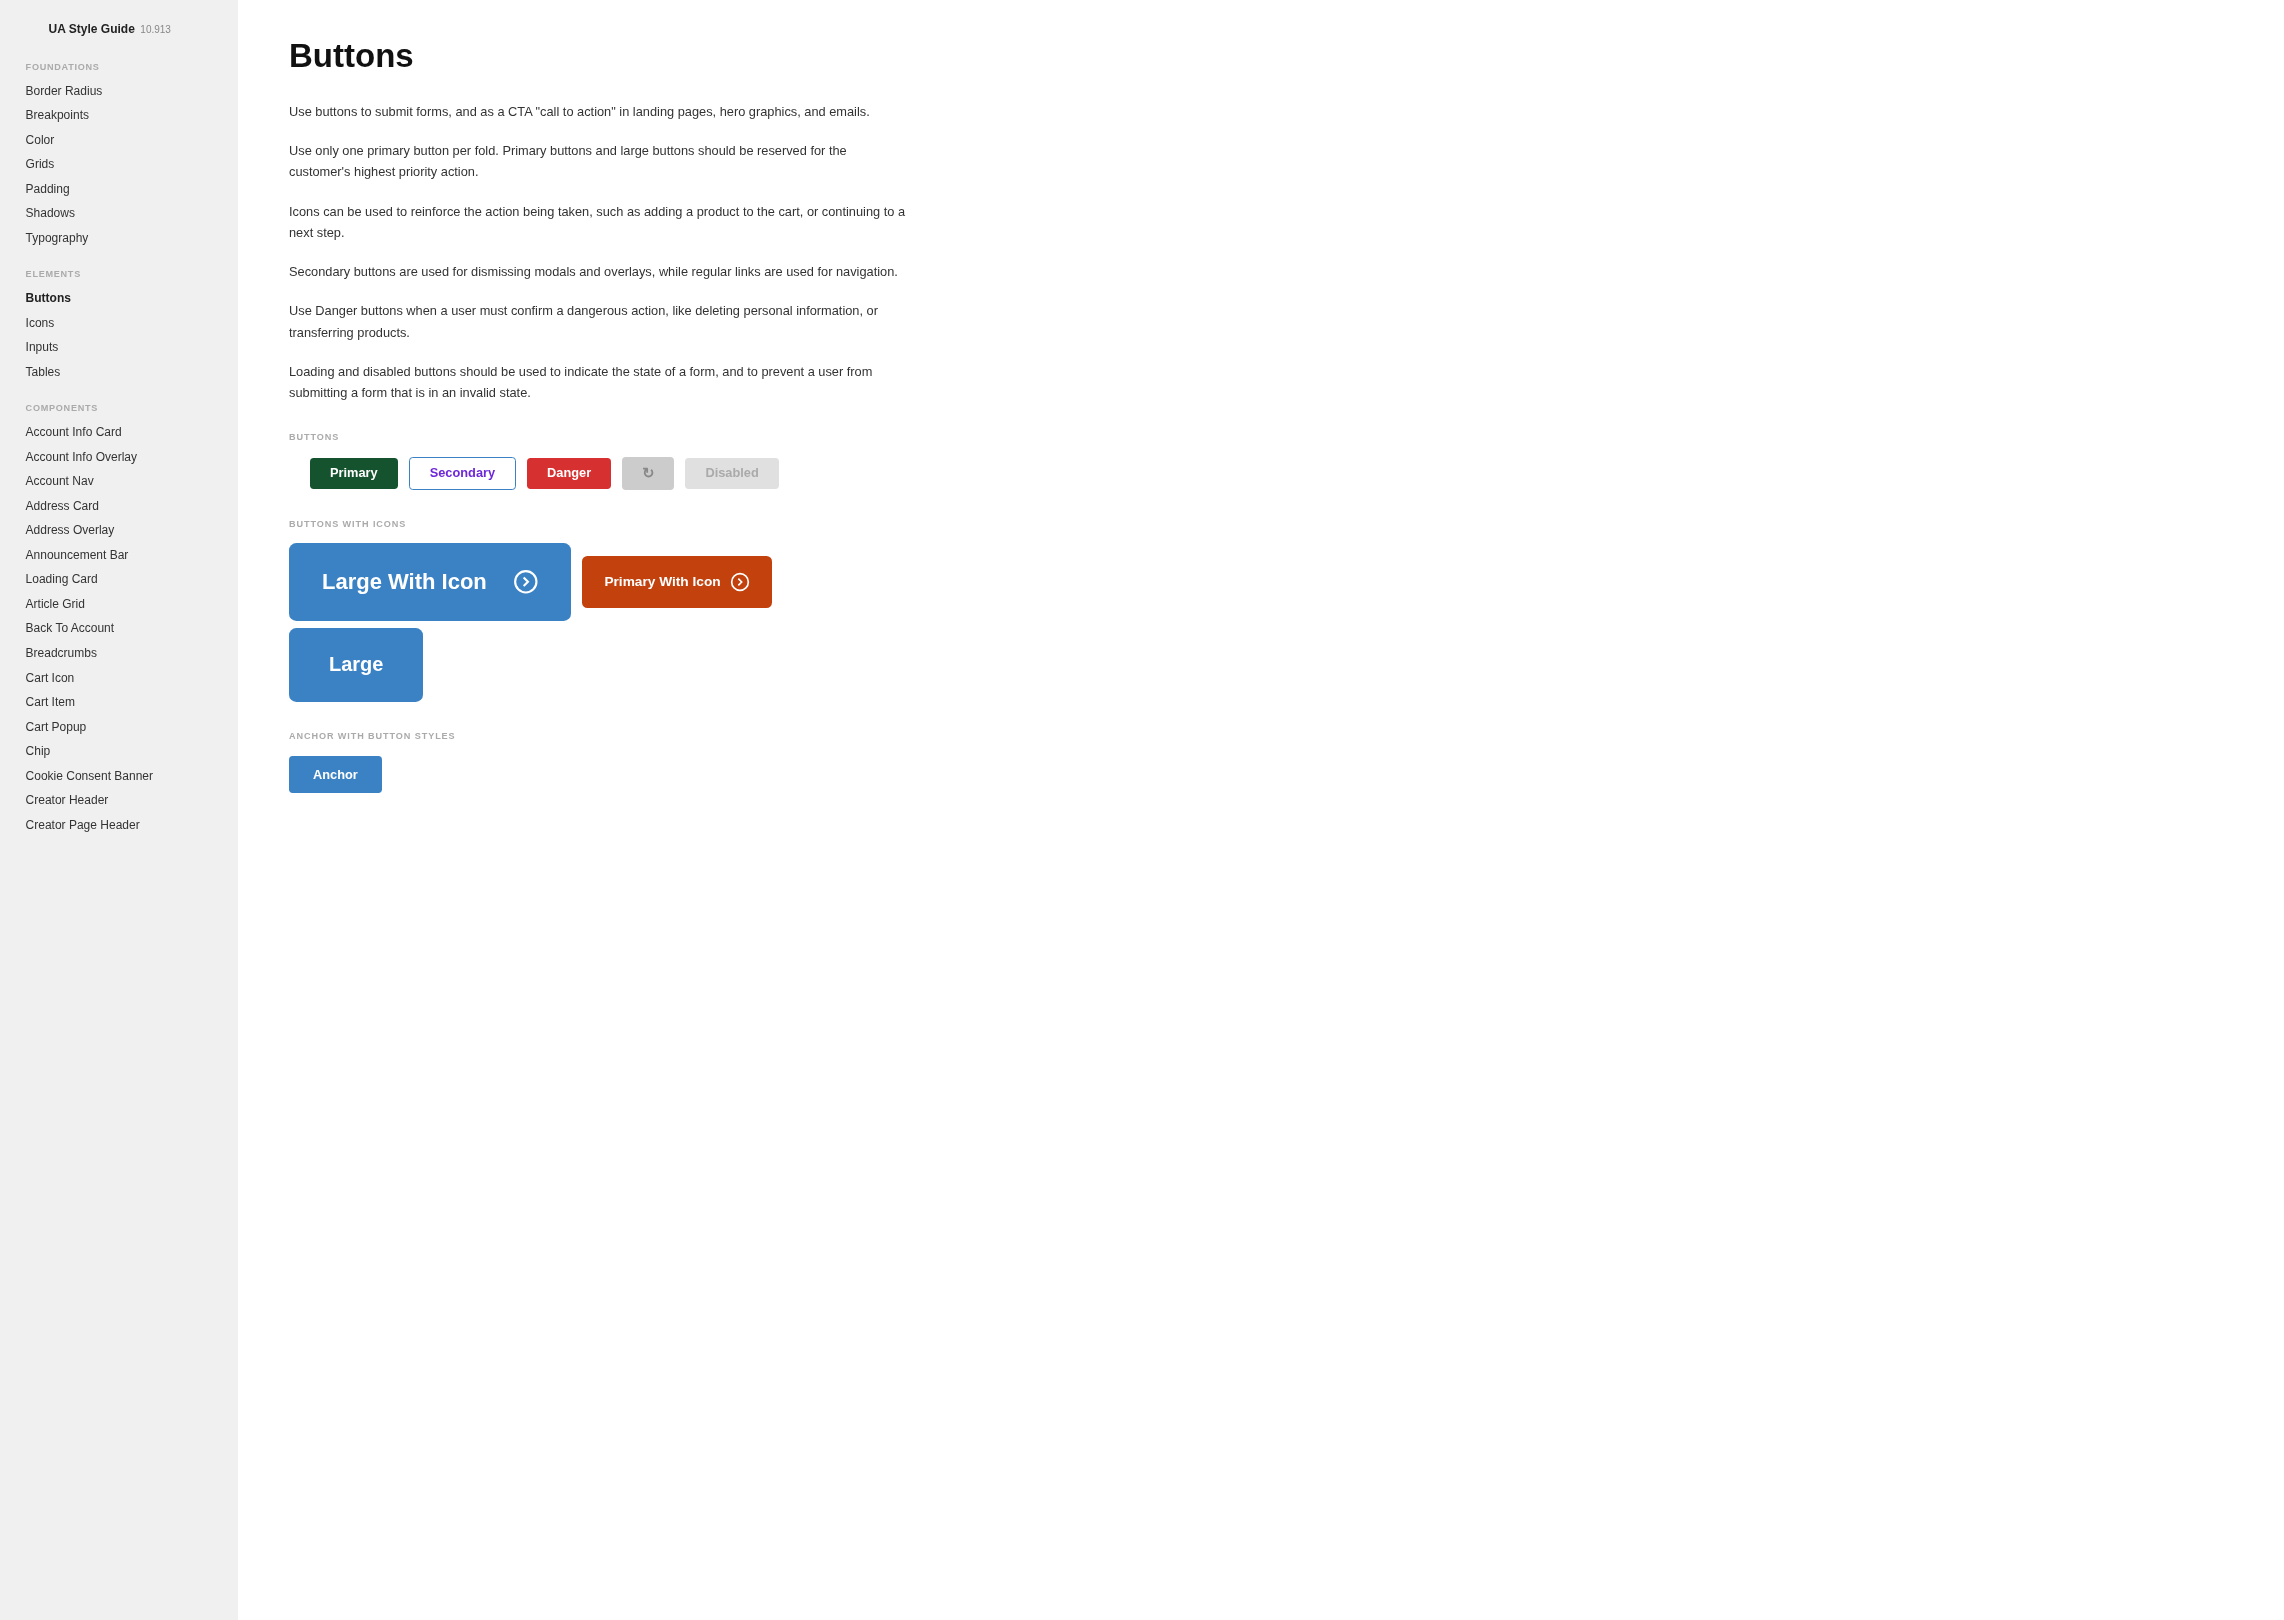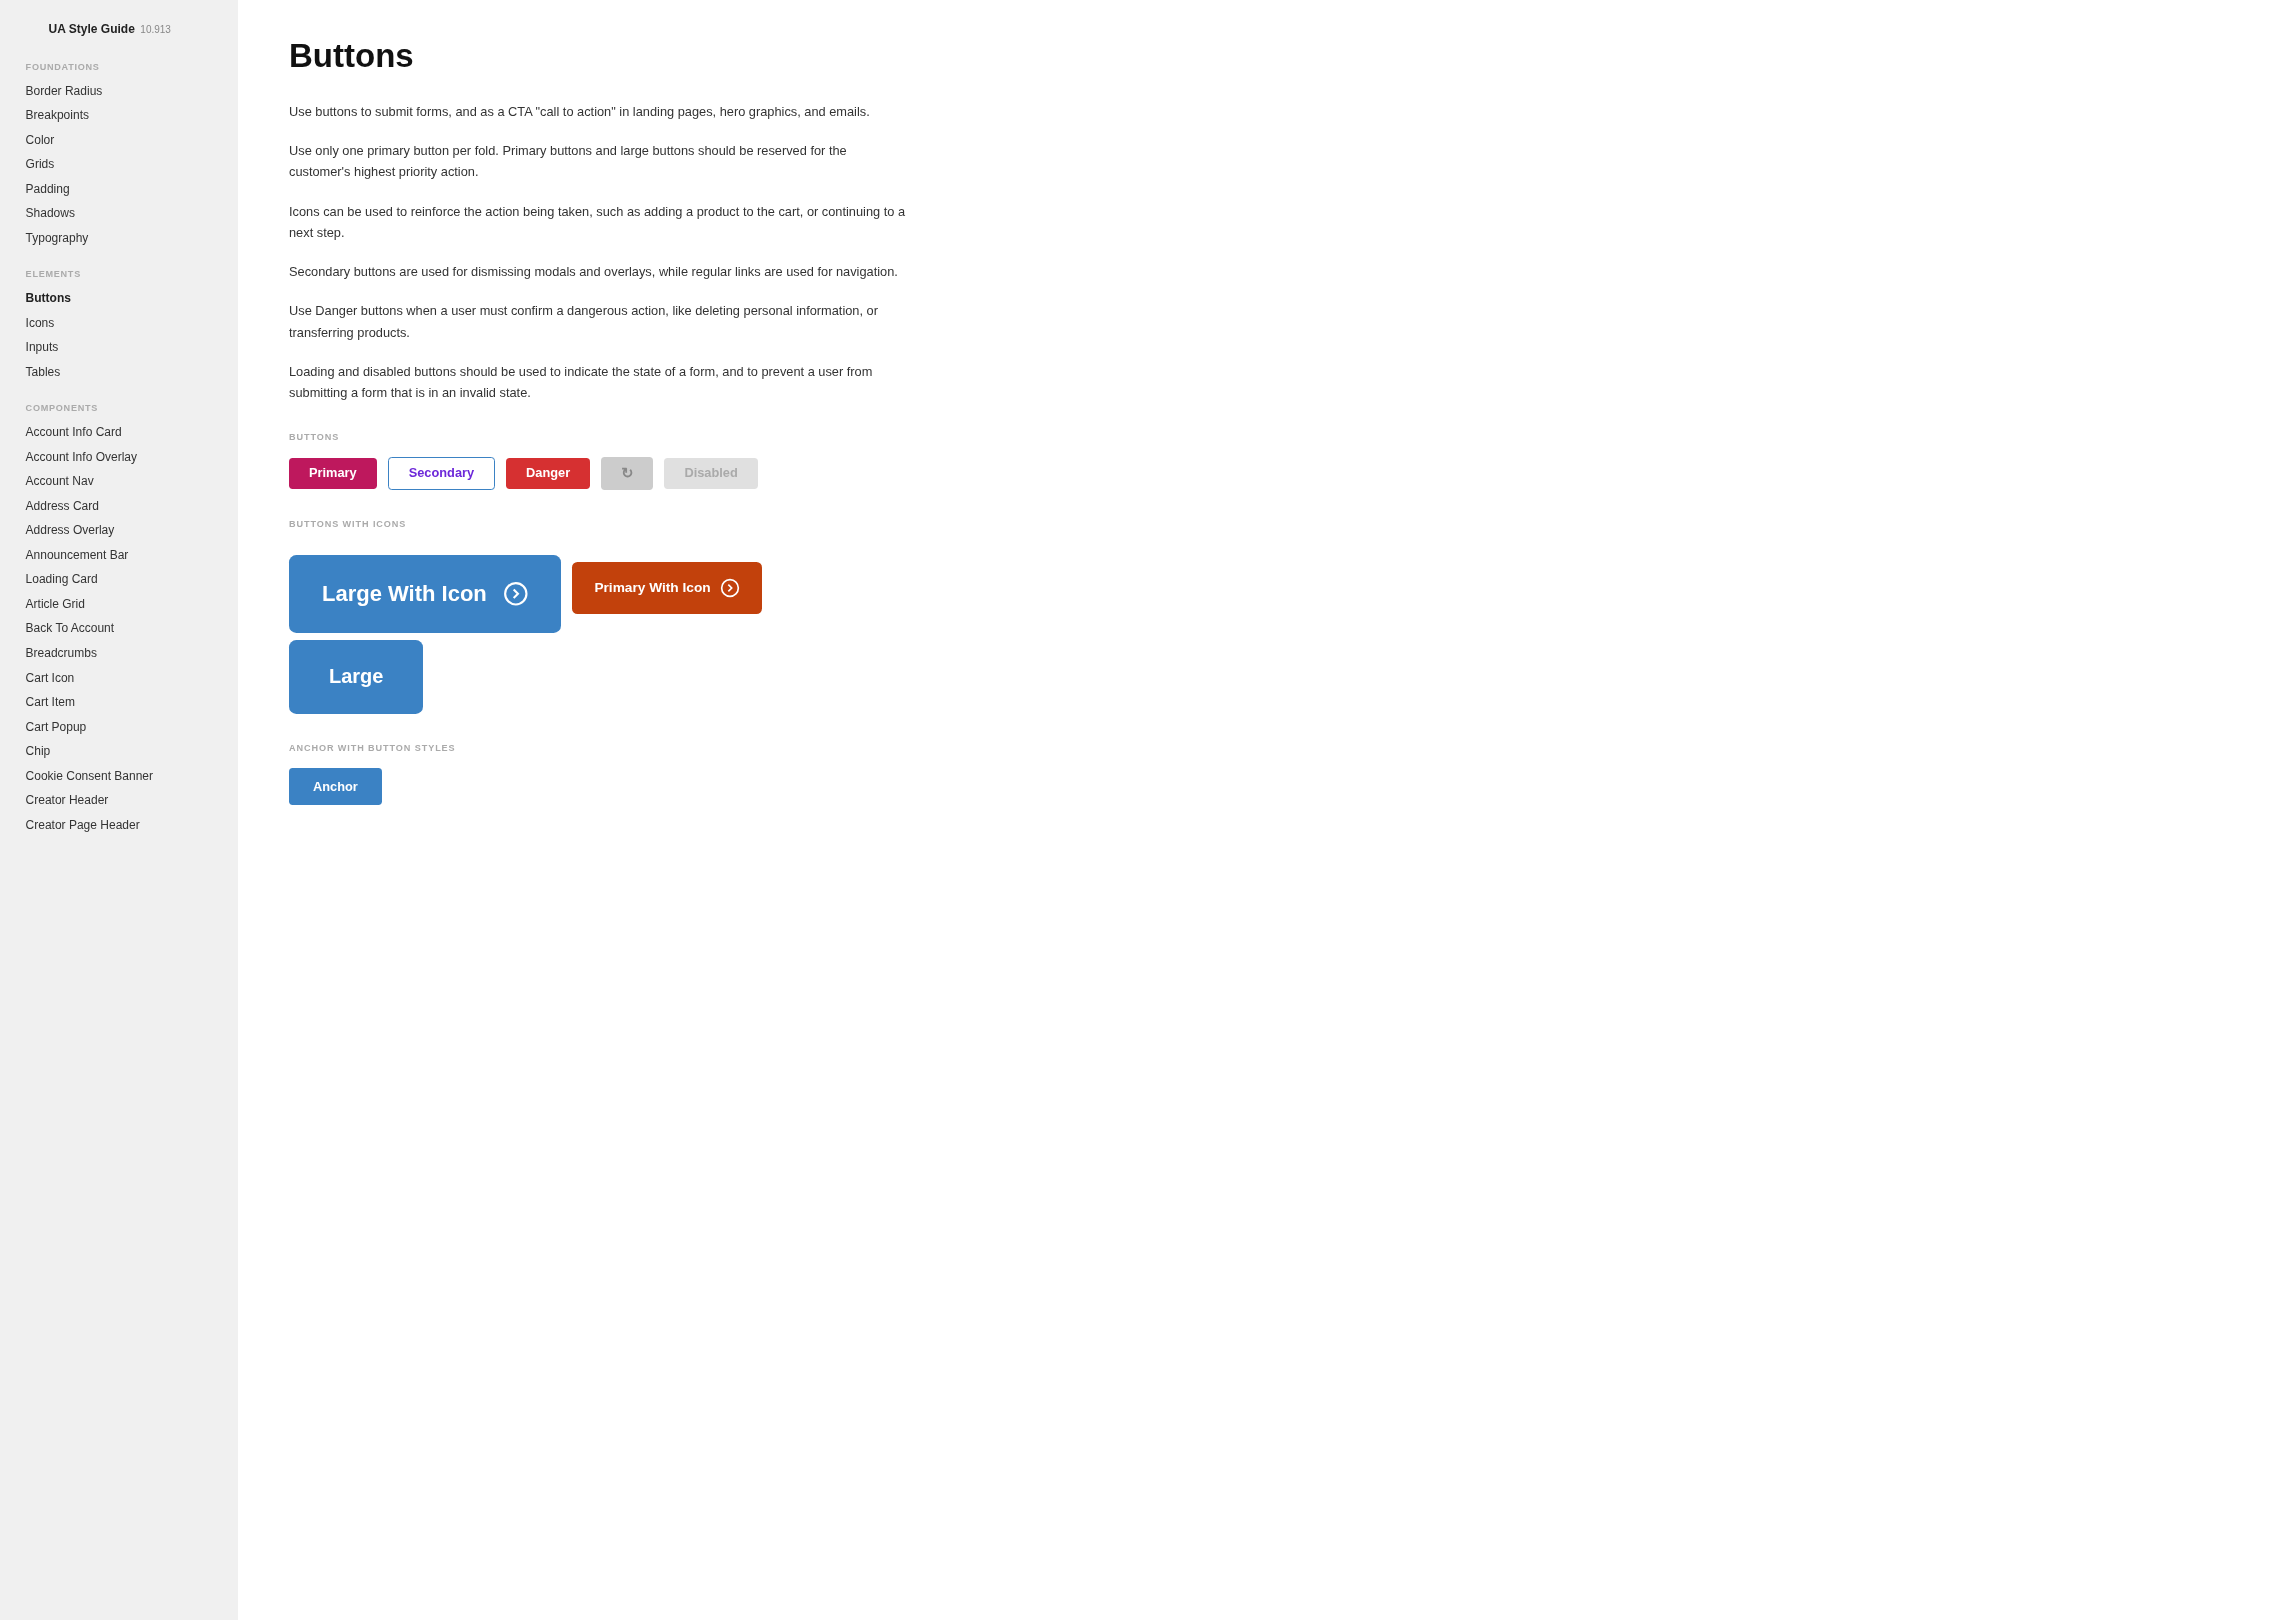--- a/index.html
+++ b/index.html
@@ -100,22 +100,23 @@
       font-size: 12.8px;
       font-weight: 600;
       border-radius: 3.7px;
       padding: 9.1px 20px;
       line-height: 1;
       display: inline-flex;
       align-items: center;
       gap: 7.3px;
     }
     .btn-primary {
-      background: #be185d;
-      color: #fff;
+      background: #14532d;
+      color: #fff;
+      margin-left: 21px;
     }
     .btn-secondary {
       background: #fff;
       color: #6d28d9;
       border: 1.8px solid #3b82c4;
     }
     .btn-danger {
       background: #d63031;
       color: #fff;
     }
@@ -130,24 +131,23 @@
     }
     .btn-large-with-icon {
       background: #3b82c4;
       color: #fff;
       font-size: 22px;
       font-weight: 700;
       padding: 25.6px 33px;
       border-radius: 7.3px;
       display: inline-flex;
       align-items: center;
-      gap: 16px;
-      cursor: pointer;
-      border: none;
-      margin-top: 12px;
+      gap: 26px;
+      cursor: pointer;
+      border: none;
     }
     .btn-primary-with-icon {
       background: #c2410c;
       color: #fff;
       font-size: 13.7px;
       font-weight: 600;
       padding: 16.4px 22px;
       border-radius: 5.5px;
       display: inline-flex;
       align-items: center;

